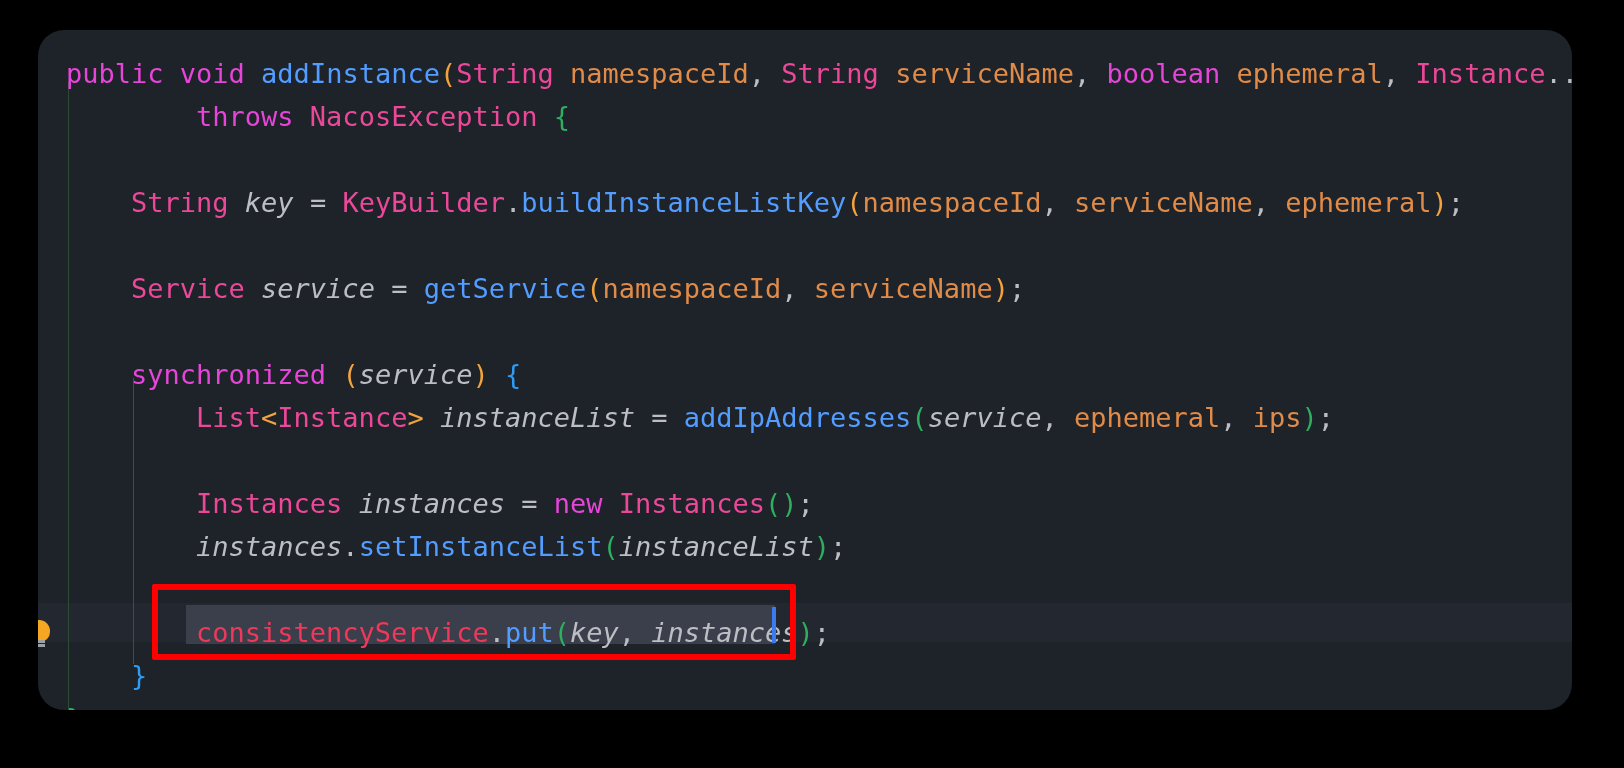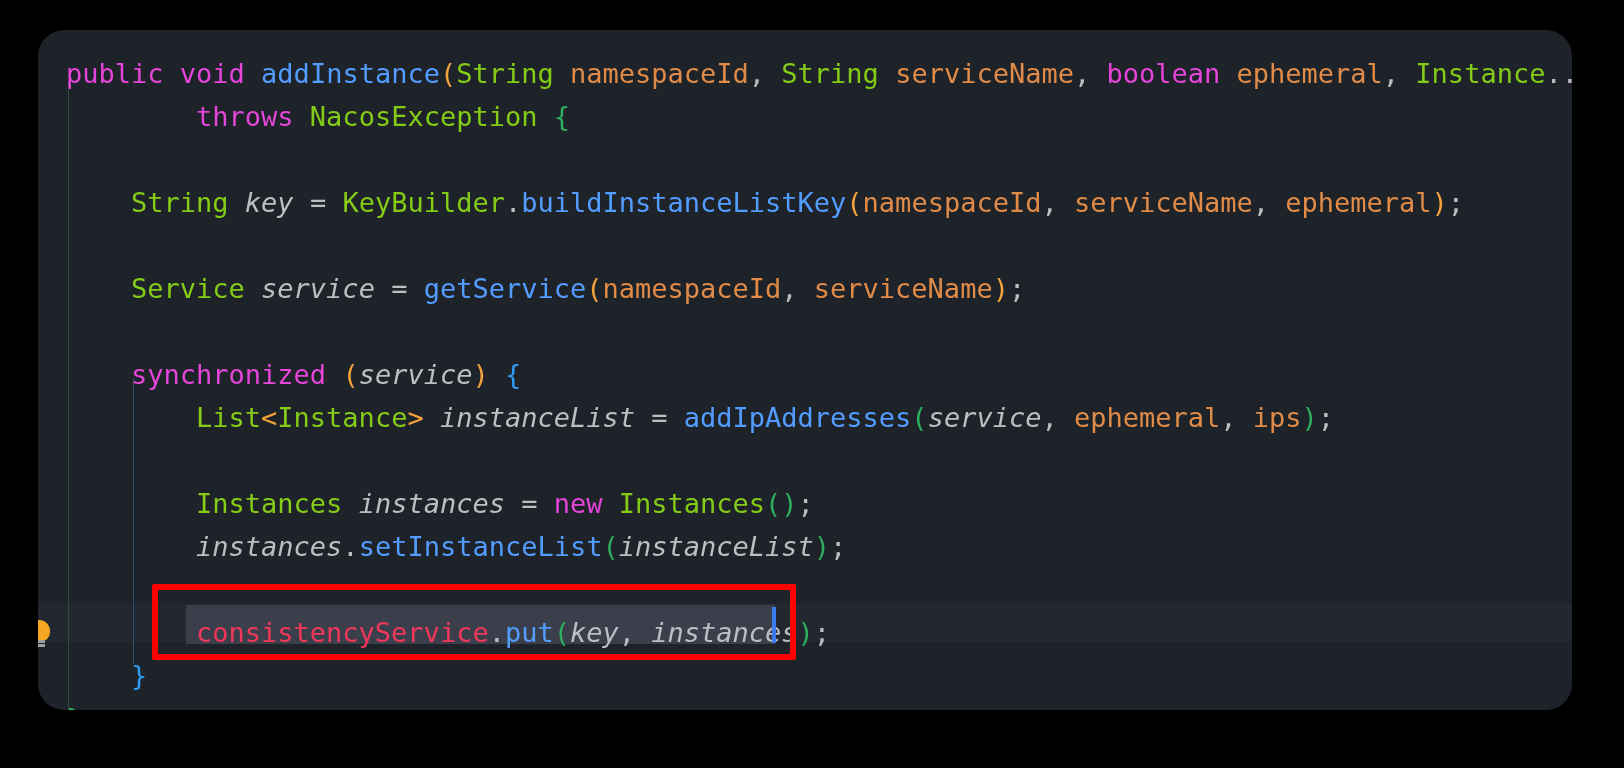--- a/index.html
+++ b/index.html
@@ -126,21 +126,21 @@
   }
   #intention-bulb .bulb-base2 {
     position: absolute;
     left: 5px; top: 24px;
     width: 12px; height: 3px;
     background: #9aa0a6;
   }
 </style>
 <style>
   .t-kw,.t-kw2{color:#e545d8;}
-  .t-type{color:#84cc16;}
+  .t-type{color:#ec4899;}
   .t-method{color:#529dff;}
   .t-param{color:#e08b47;}
   .t-ident,.t-punct{color:#bcbec4;}
   .t-br-gold,.t-gen{color:#f2a33c;}
   .t-br-grn{color:#2eae5e;}
   .t-br-blue{color:#2e9cf2;}
   .t-err{color:#f2385a;}
   #editor-window{background:#1e2229;}
   body,html{background:#000000;}
   #current-line-highlight{background:#23272f;}

